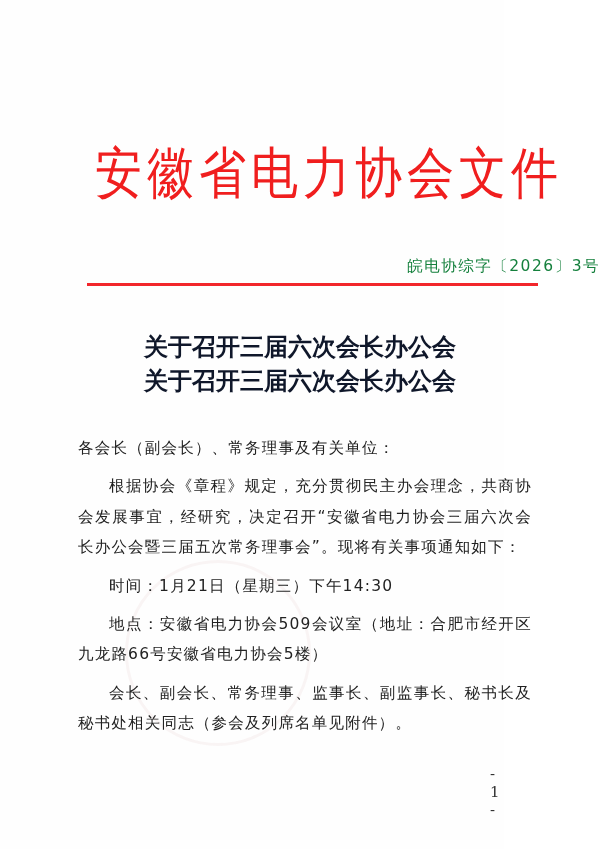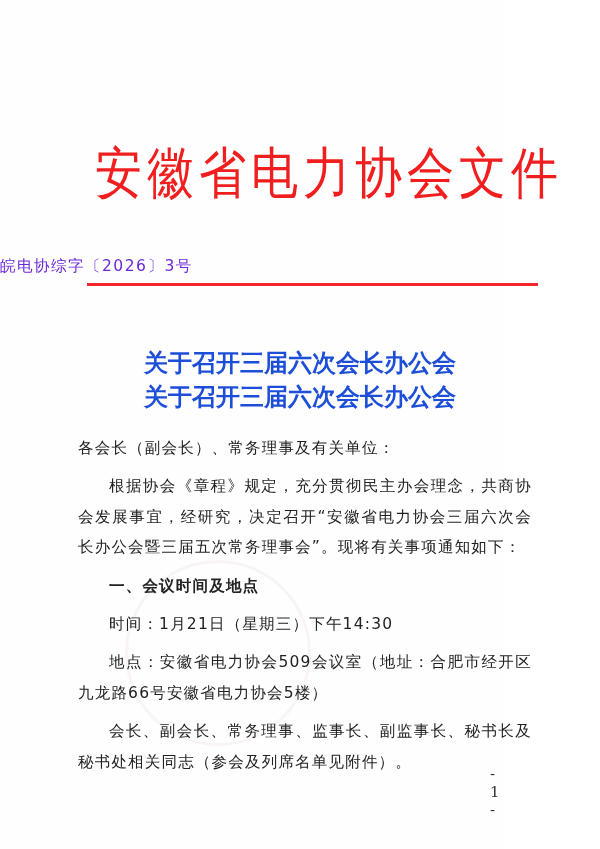--- a/index.html
+++ b/index.html
@@ -33,46 +33,45 @@
     white-space: nowrap;
     line-height: 64px;
     transform: scaleY(1.18);
     transform-origin: left top;
   }
   .doc-number {
     position: absolute;
     top: 256px;
     left: 0;
     width: 600px;
-    text-align: left;
+    text-align: right;
     font-size: 15.5px;
     letter-spacing: 1.5px;
-    color: #6d28d9;
+    color: #15803d;
     font-family: "DejaVu Sans", "Liberation Sans", sans-serif;
   }
   .red-rule {
     position: absolute;
     left: 87px;
     top: 283px;
     width: 451px;
     height: 3px;
     background: #f2262b;
   }
   .notice-title {
     position: absolute;
     top: 330px;
     left: 0;
     width: 600px;
     text-align: center;
     font-size: 24px;
     font-weight: bold;
     line-height: 34px;
-    color: #1d4ed8;
+    color: #0f172a;
     font-family: "DejaVu Serif", "Liberation Serif", serif;
-    margin-top: 16px;
   }
   .body-text {
     position: absolute;
     left: 70px;
     top: 425px;
     width: 470px;
     font-size: 15.5px;
     line-height: 30.4px;
     letter-spacing: 1.2px;
     color: #222;
@@ -123,21 +122,20 @@
   <div class="notice-title">
     <div>关于召开三届六次会长办公会</div>
     <div>关于召开三届六次会长办公会</div>
   </div>
 
   <div class="stamp-ghost"></div>
 
   <div class="body-text">
     <p>各会长（副会长）、常务理事及有关单位：</p>
     <p class="indent">根据协会《章程》规定，充分贯彻民主办会理念，共商协会发展事宜，经研究，决定召开“安徽省电力协会三届六次会长办公会暨三届五次常务理事会”。现将有关事项通知如下：</p>
-    <p class="heading">一、会议时间及地点</p>
     <p class="indent">时间：1月21日（星期三）下午14:30</p>
     <p class="indent">地点：安徽省电力协会509会议室（地址：合肥市经开区九龙路66号安徽省电力协会5楼）</p>
     <p class="indent">会长、副会长、常务理事、监事长、副监事长、秘书长及秘书处相关同志（参会及列席名单见附件）。</p>
   </div>
 
   <div class="page-number">- 1 -</div>
 
 </div>
 
 </body></html>

